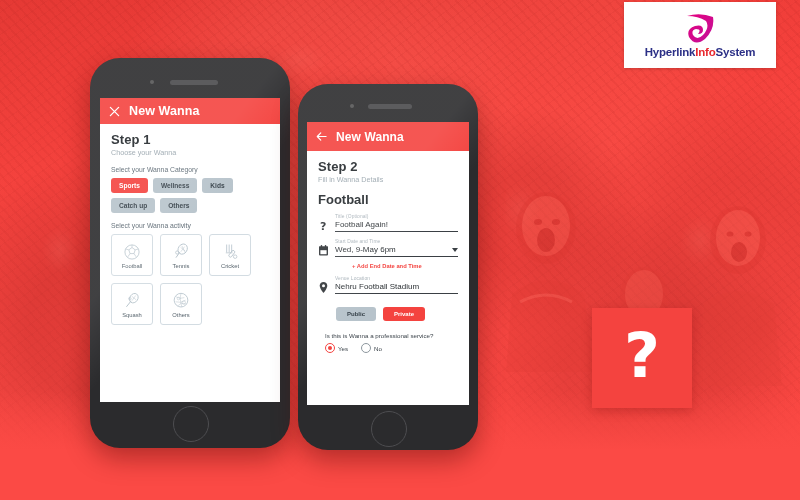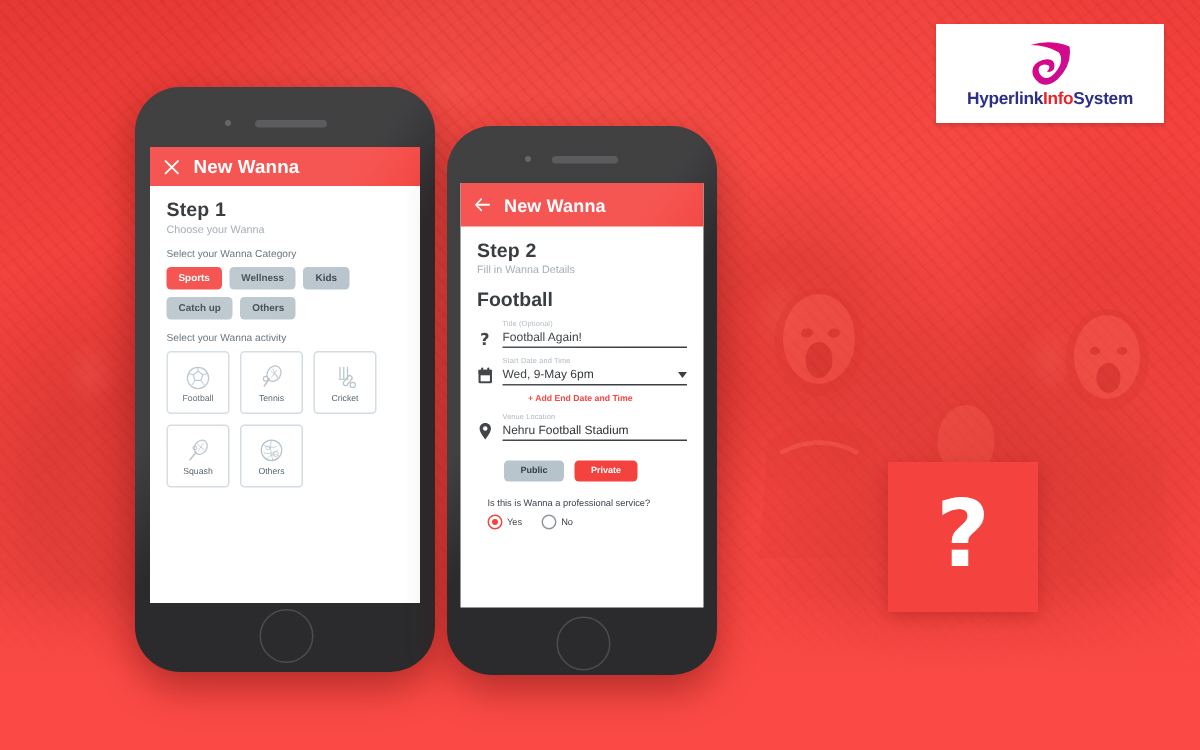--- a/index.html
+++ b/index.html
@@ -49,21 +49,21 @@
     position:absolute;inset:0;
     background:linear-gradient(0deg, rgba(251,74,69,.62), rgba(249,64,60,.40));
   }
   .bg-bottom{
     position:absolute;left:0;right:0;bottom:0;height:110px;
     background:linear-gradient(180deg, rgba(250,68,64,0), #fb4a45 55%);
   }
 
   
   .logo-card{
-    position:absolute;left:624px;top:16px;width:152px;height:66px;
+    position:absolute;left:624px;top:2px;width:152px;height:66px;
     background:#fff;display:flex;flex-direction:column;
     align-items:center;justify-content:center;gap:1px;
     box-shadow:0 1px 3px rgba(0,0,0,.18);
   }
   .logo-mark{width:38px;height:32px;display:block;}
   .logo-text{font-size:11.5px;font-weight:bold;letter-spacing:-.2px;white-space:nowrap;}
   .lt-blue{color:#2b2f86;}
   .lt-red{color:#e8262c;}
 
   

